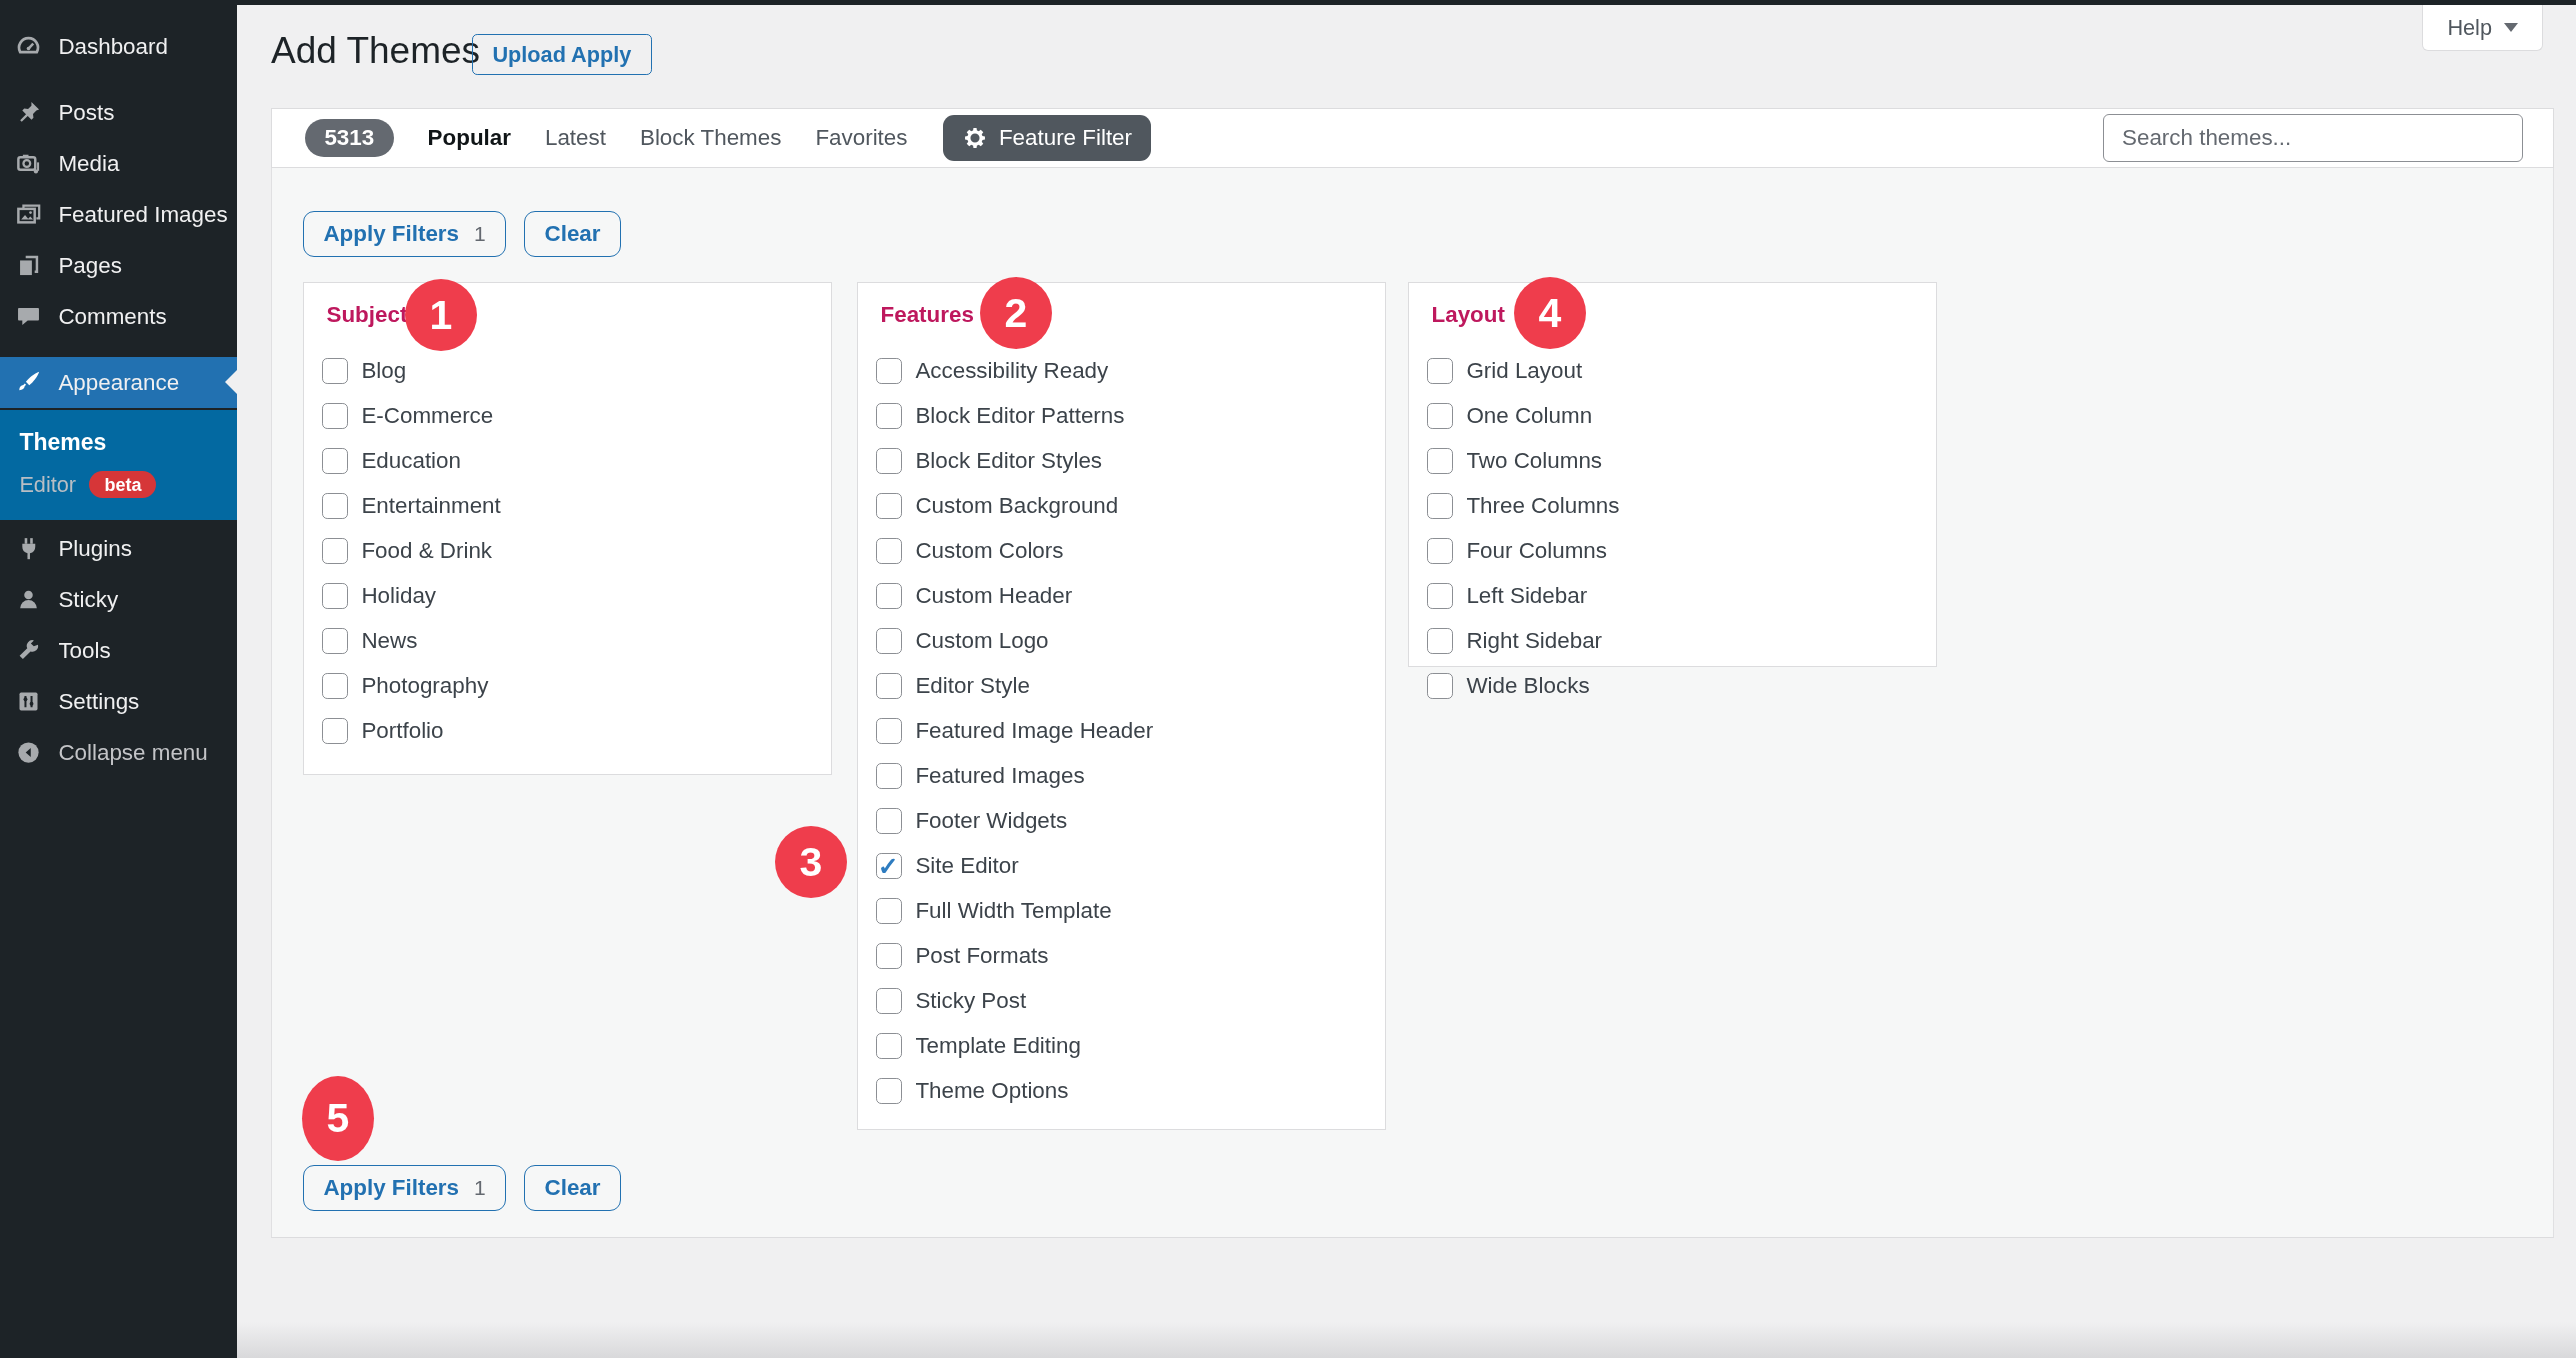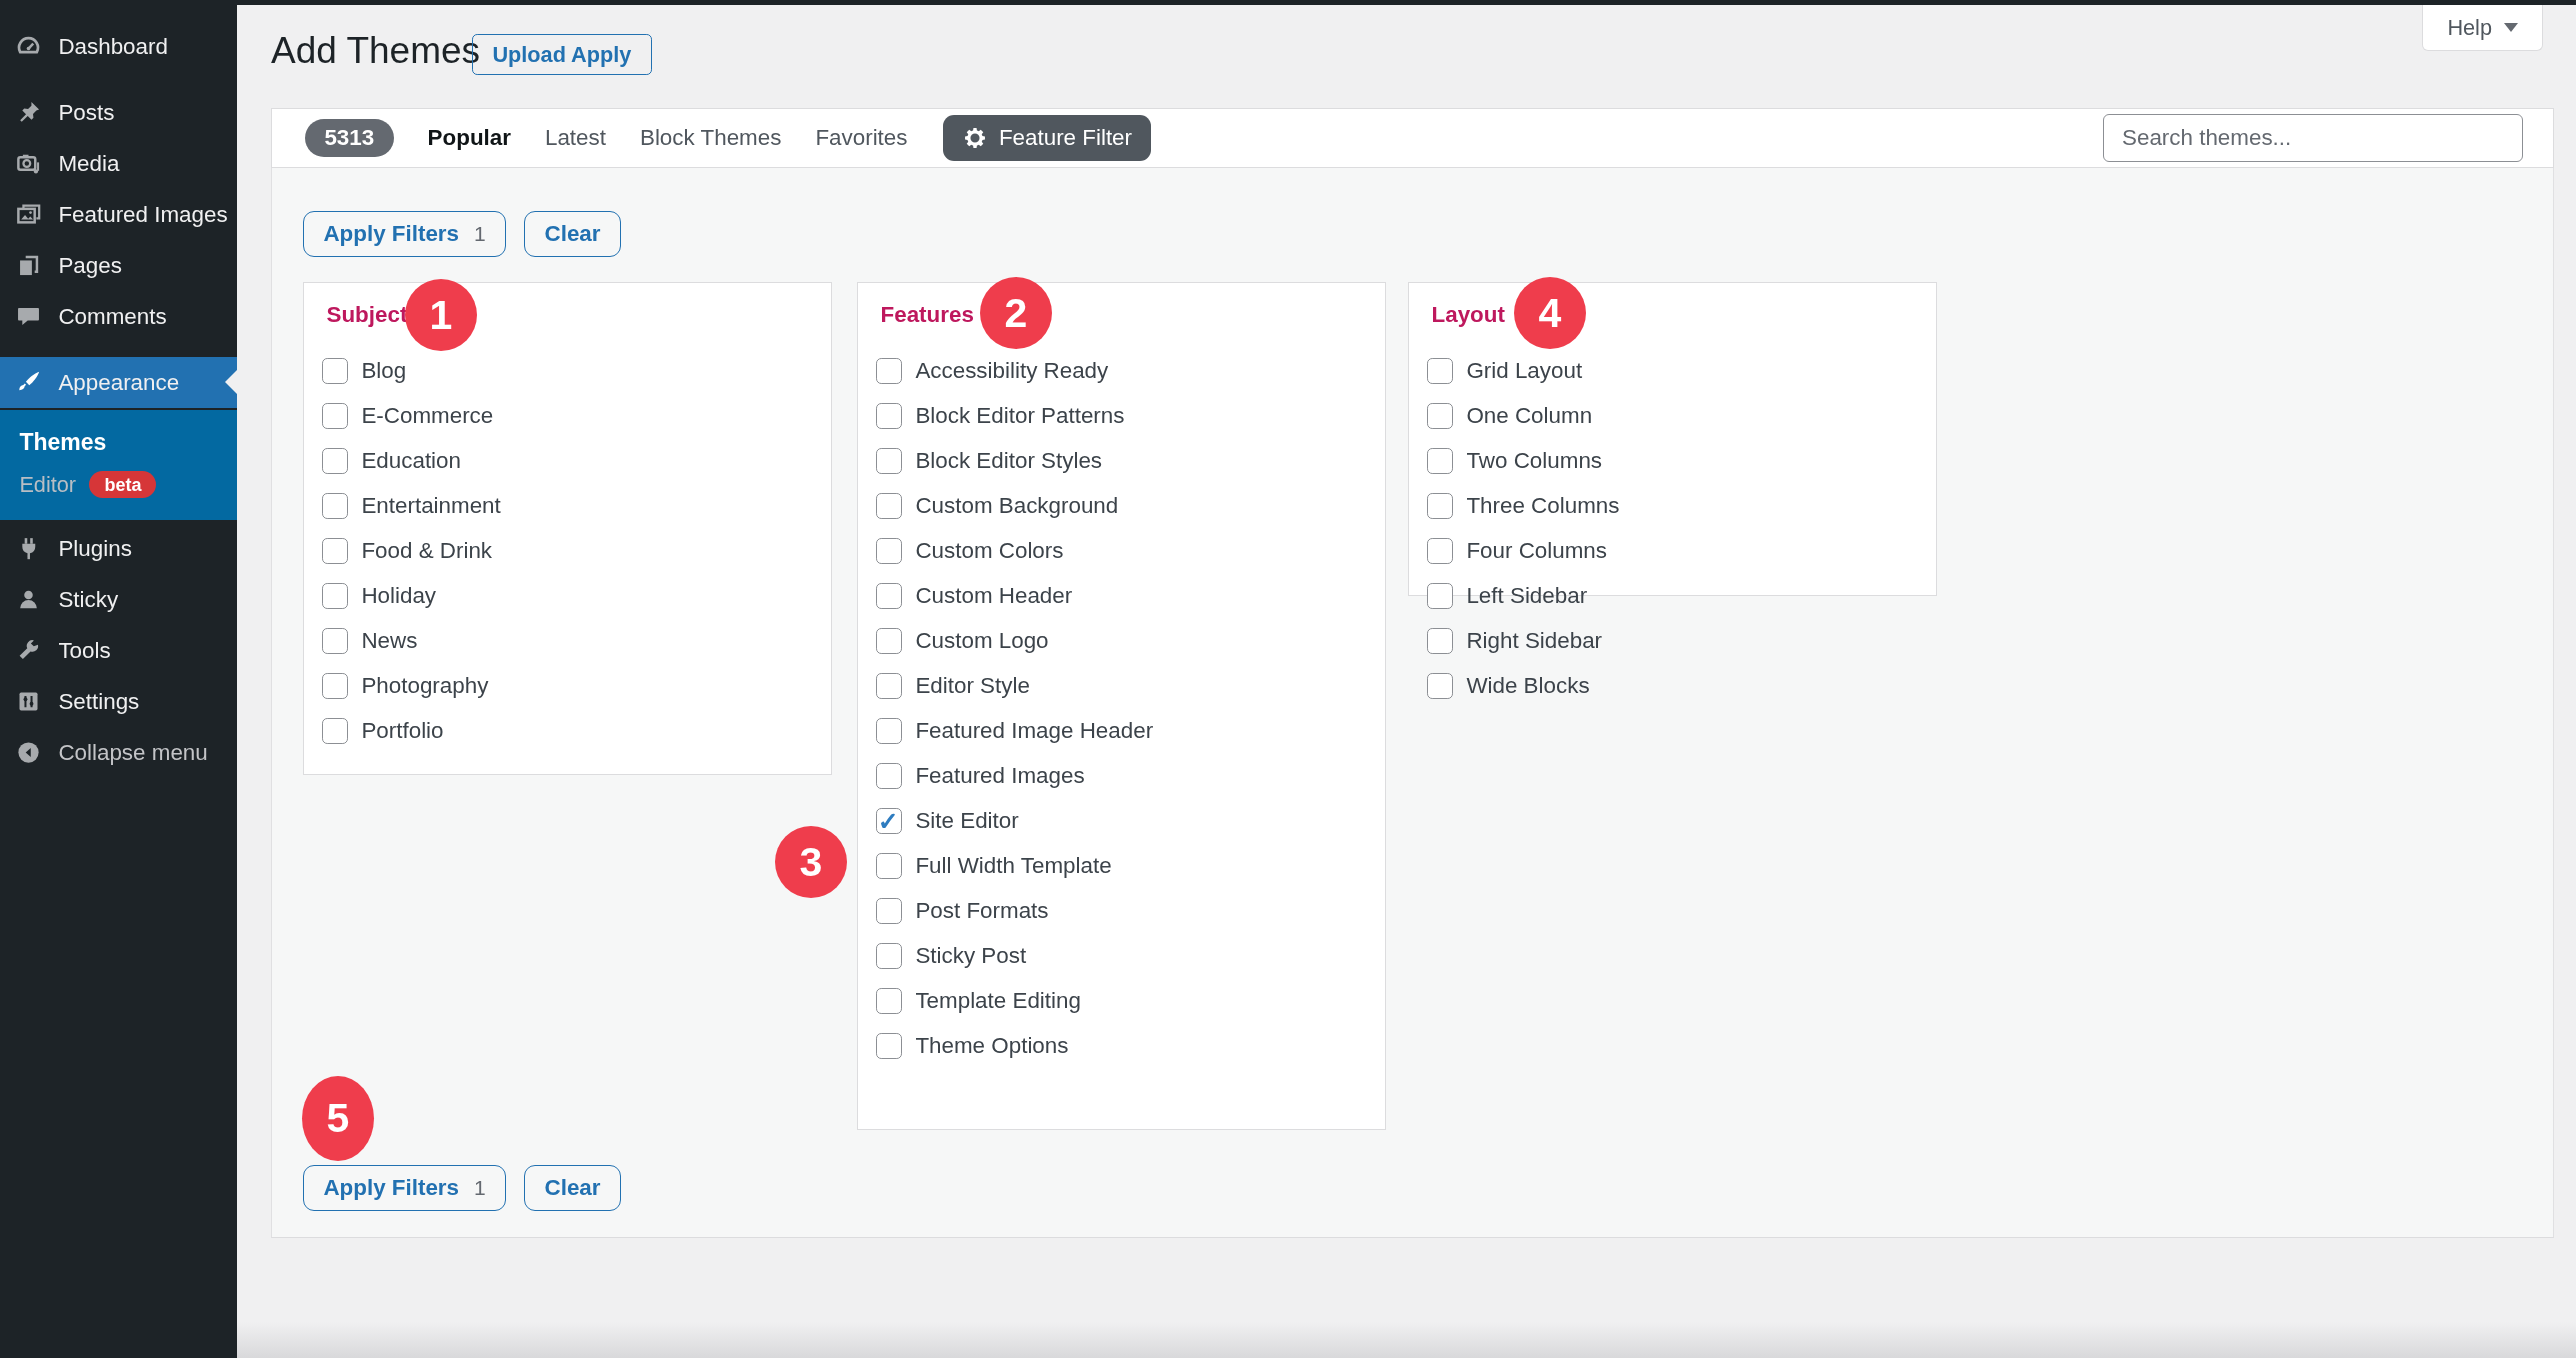--- a/index.html
+++ b/index.html
@@ -63,21 +63,21 @@
   .btn-row.top { top:43px; }
   .btn-row.bottom { top:997px; }
   .btn-outline { display:inline-flex; align-items:center; gap:15px; height:46px; padding:0 19.4px;
       border:1.9px solid #2271b1; border-radius:11px; background:transparent; color:#2271b1;
       font-size:22.4px; font-weight:600; font-family:inherit; cursor:pointer; }
   .btn-outline .count { color:#646970; font-weight:400; font-size:21px; }
 
   .panel { position:absolute; top:114px; background:#fff; border:1.1px solid #dcdcde; padding:19.4px 0 0 18px; }
   .panel-subject  { left:31px;   width:529px; height:493px; }
   .panel-features { left:585px;  width:529px; height:848px; }
-  .panel-layout   { left:1136px; width:529px; height:314px; }
+  .panel-layout   { left:1136px; width:529px; height:385px; }
   .panel-title { font-size:22.4px; font-weight:bold; color:#be185d; padding-left:4.5px; }
   .opt-list { margin-top:20px; }
   .opt-row { display:flex; align-items:center; height:45px; gap:13.4px; cursor:pointer; }
   .opt-row input[type=checkbox] { appearance:none; -webkit-appearance:none; width:26px; height:26px; flex:none;
       border:1.9px solid #8c8f94; border-radius:5.2px; background:#fff; cursor:pointer; position:relative; margin:0; }
   .opt-row input[type=checkbox]:checked::before { content:"\2713"; position:absolute; left:0.7px; top:-2.2px;
       font-size:25px; font-weight:bold; color:#2e7cc0; }
   .opt-label { font-size:22.4px; color:#3c434a; }
 
   .step { position:absolute; width:72px; height:72px; border-radius:50%; background:#ef3d4c; color:#fff;
@@ -345,20 +345,24 @@
         </label>
         <label class="opt-row">
           <input type="checkbox" style="">
           <span class="opt-label">Featured Image Header</span>
         </label>
         <label class="opt-row">
           <input type="checkbox" style="">
           <span class="opt-label">Featured Images</span>
         </label>
         <label class="opt-row">
+          <input type="checkbox" style="">
+          <span class="opt-label">Footer Widgets</span>
+        </label>
+        <label class="opt-row">
           <input type="checkbox" checked="" style="">
           <span class="opt-label">Site Editor</span>
         </label>
         <label class="opt-row">
           <input type="checkbox" style="">
           <span class="opt-label">Full Width Template</span>
         </label>
         <label class="opt-row">
           <input type="checkbox" style="">
           <span class="opt-label">Post Formats</span>

